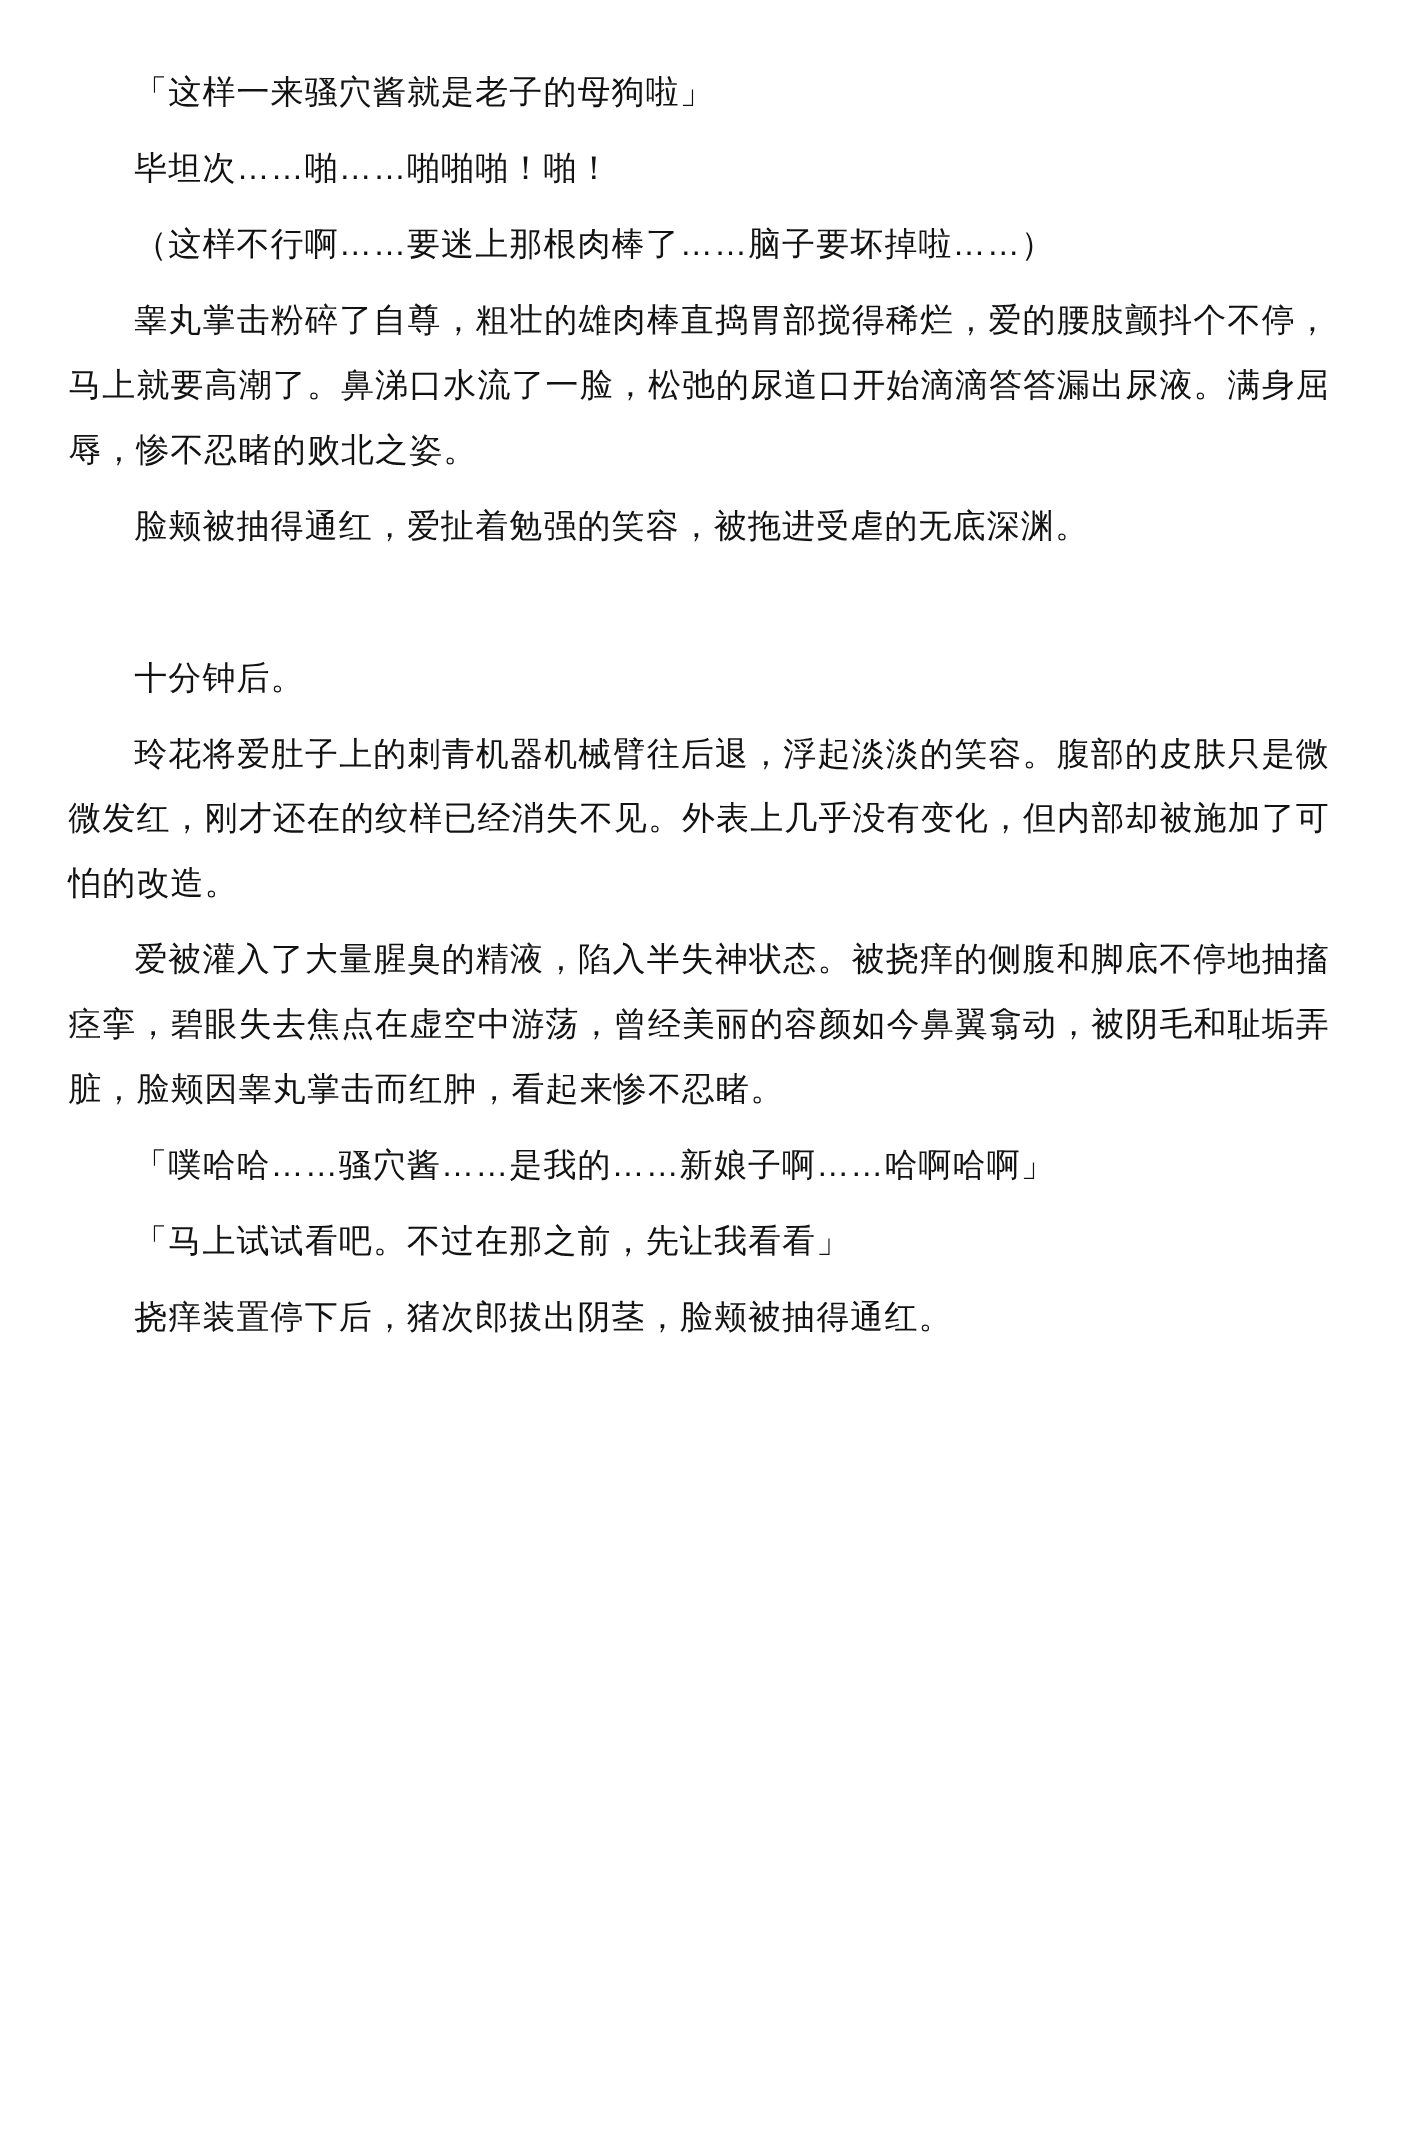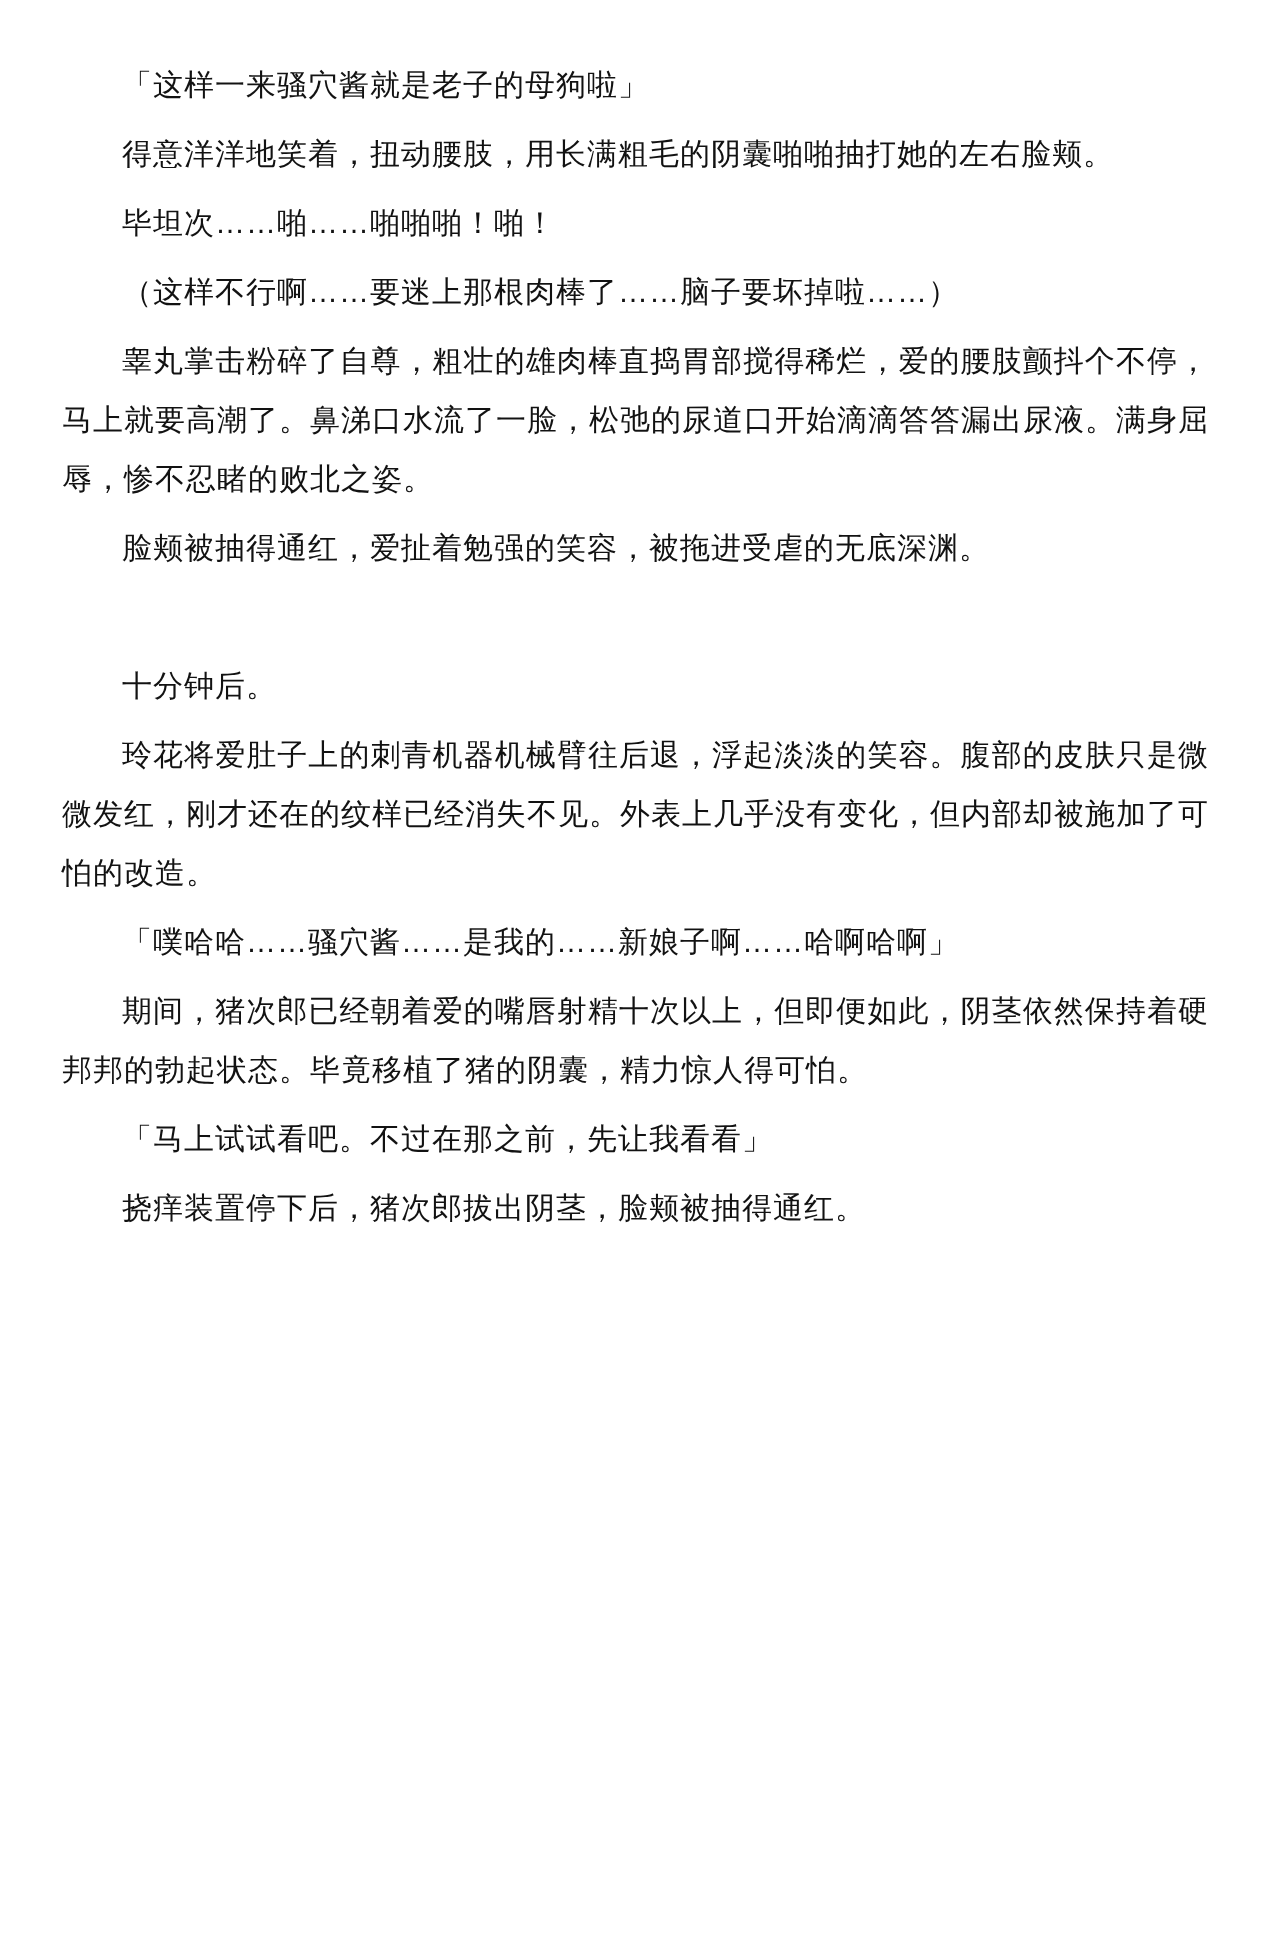--- a/index.html
+++ b/index.html
@@ -31,25 +31,24 @@
   }
   .page p.scene-break {
     min-height: 59px;
   }
 </style>
 </head>
 <body>
 
 <div class="page">
   <p>「这样一来骚穴酱就是老子的母狗啦」</p>
-  <p>得意洋洋地笑着，扭动腰肢，用长满粗毛的阴囊啪啪抽打她的左右脸颊。</p>
   <p>毕坦次……啪……啪啪啪！啪！</p>
   <p>（这样不行啊……要迷上那根肉棒了……脑子要坏掉啦……）</p>
   <p>睾丸掌击粉碎了自尊，粗壮的雄肉棒直捣胃部搅得稀烂，爱的腰肢颤抖个不停，马上就要高潮了。鼻涕口水流了一脸，松弛的尿道口开始滴滴答答漏出尿液。满身屈辱，惨不忍睹的败北之姿。</p>
   <p>脸颊被抽得通红，爱扯着勉强的笑容，被拖进受虐的无底深渊。</p>
   <p class="scene-break"></p>
   <p>十分钟后。</p>
   <p>玲花将爱肚子上的刺青机器机械臂往后退，浮起淡淡的笑容。腹部的皮肤只是微微发红，刚才还在的纹样已经消失不见。外表上几乎没有变化，但内部却被施加了可怕的改造。</p>
+  <p>爱被灌入了大量腥臭的精液，陷入半失神状态。被挠痒的侧腹和脚底不停地抽搐痉挛，碧眼失去焦点在虚空中游荡，曾经美丽的容颜如今鼻翼翕动，被阴毛和耻垢弄脏，脸颊因睾丸掌击而红肿，看起来惨不忍睹。</p>
   <p>「噗哈哈……骚穴酱……是我的……新娘子啊……哈啊哈啊」</p>
-  <p>期间，猪次郎已经朝着爱的嘴唇射精十次以上，但即便如此，阴茎依然保持着硬邦邦的勃起状态。毕竟移植了猪的阴囊，精力惊人得可怕。</p>
   <p>「马上试试看吧。不过在那之前，先让我看看」</p>
   <p>挠痒装置停下后，猪次郎拔出阴茎，脸颊被抽得通红。</p>
 </div>
 
 </body></html>

